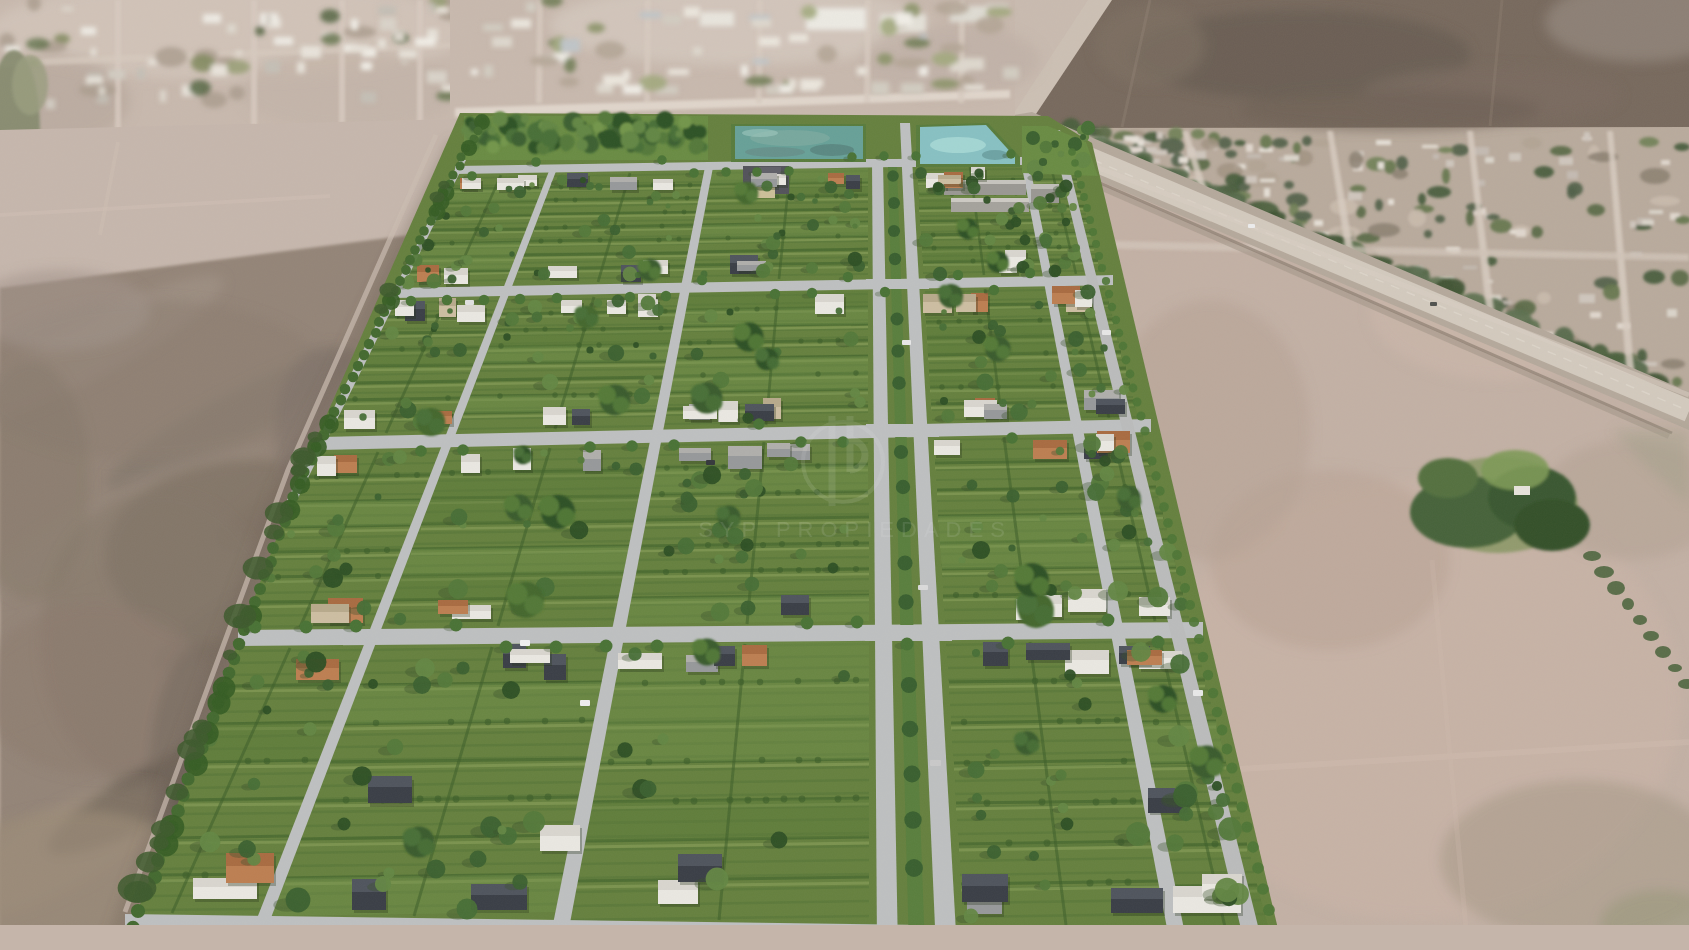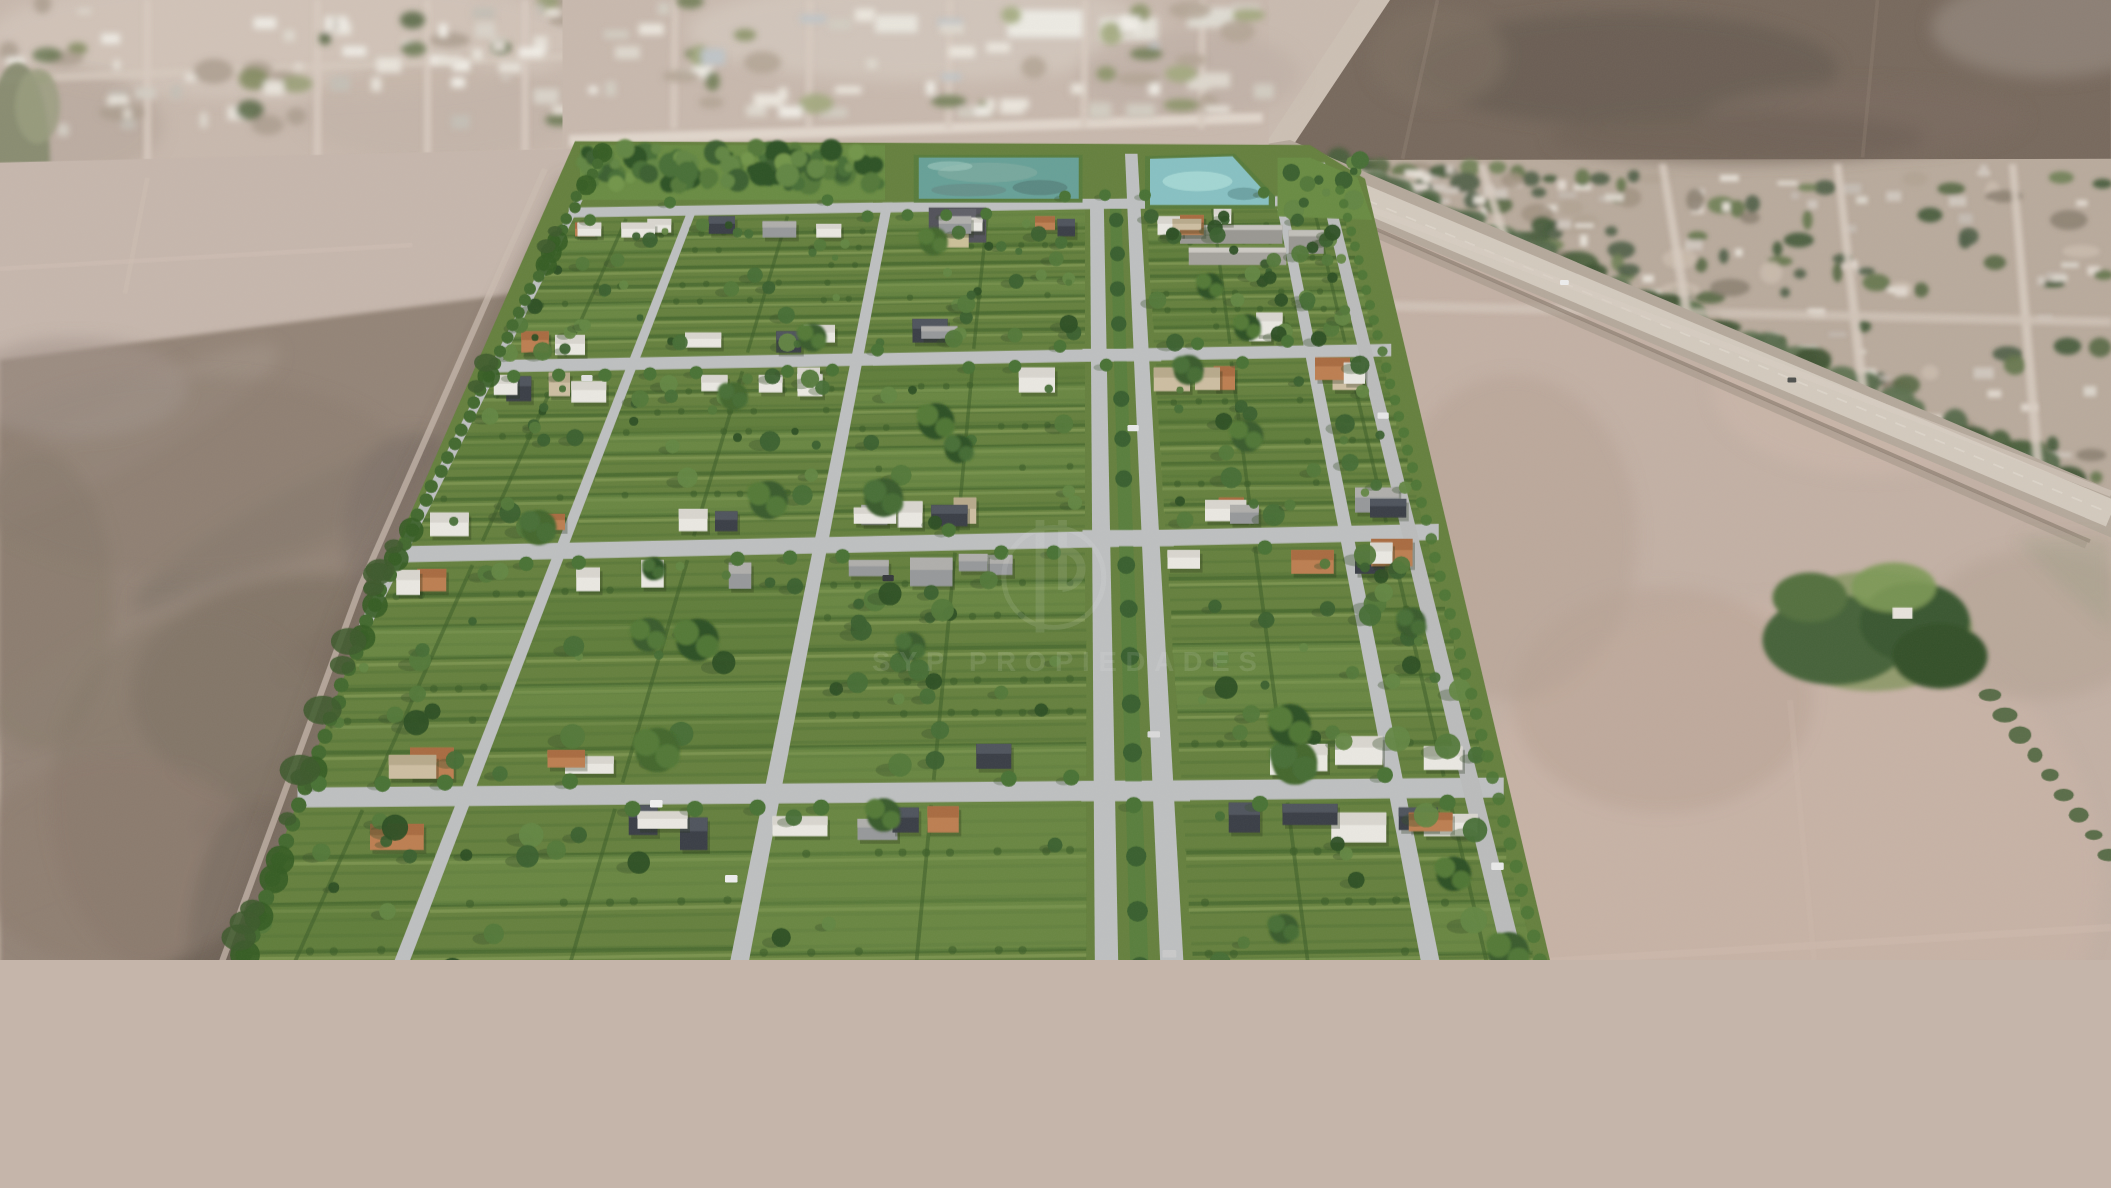--- a/index.html
+++ b/index.html
@@ -1,17 +1,17 @@
 <!DOCTYPE html>
 <html><head>
 <meta charset="utf-8">
 <title>Aerial masterplan</title>
 <style>
 html,body{margin:0;padding:0;background:#c5b5aa;}
-#stage{width:1689px;height:768px;overflow:hidden;position:relative;font-family:"Liberation Sans",sans-serif;font-weight:bold;}
+#stage{width:1689px;height:925px;overflow:hidden;position:relative;font-family:"Liberation Sans",sans-serif;}
 </style>
 </head>
 <body>
 <div id="stage">
 <svg width="1689" height="950" viewBox="0 0 1689 950">
 <defs>
 <filter id="soft0" x="-15%" y="-15%" width="130%" height="130%">
           <feGaussianBlur stdDeviation="0.8"></feGaussianBlur>
         </filter>
 <filter id="soft3" x="-15%" y="-15%" width="130%" height="130%">

